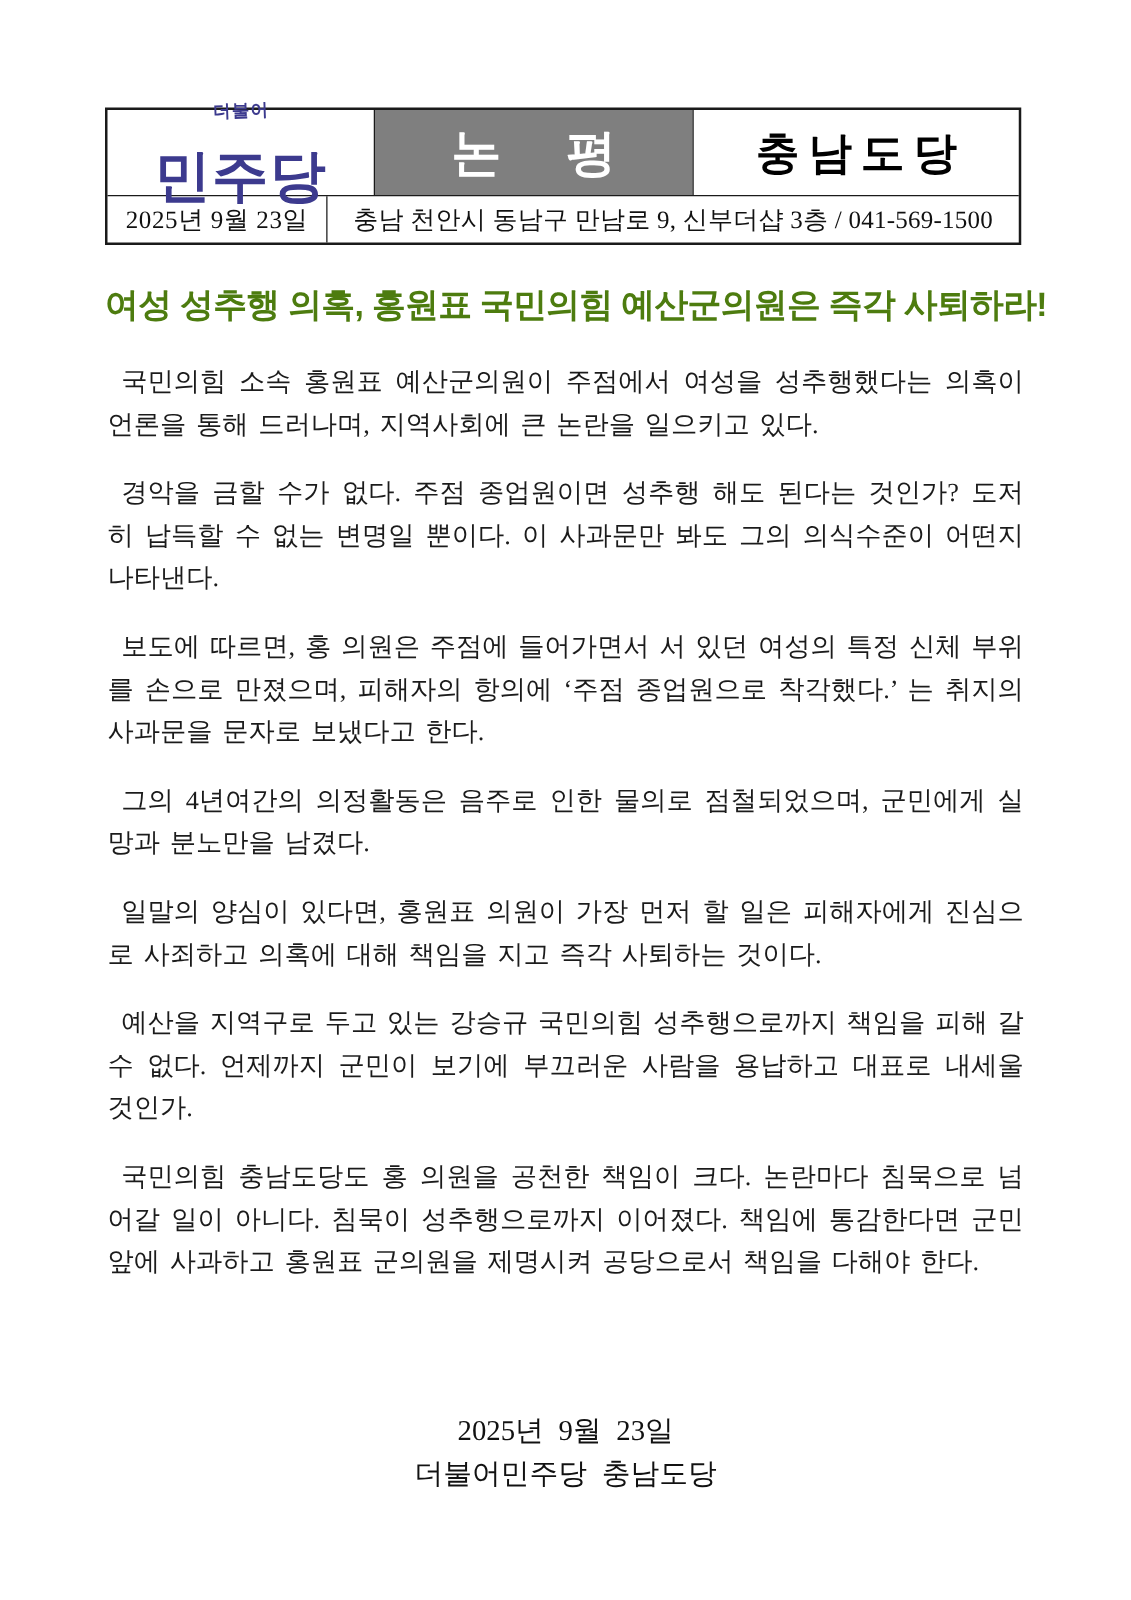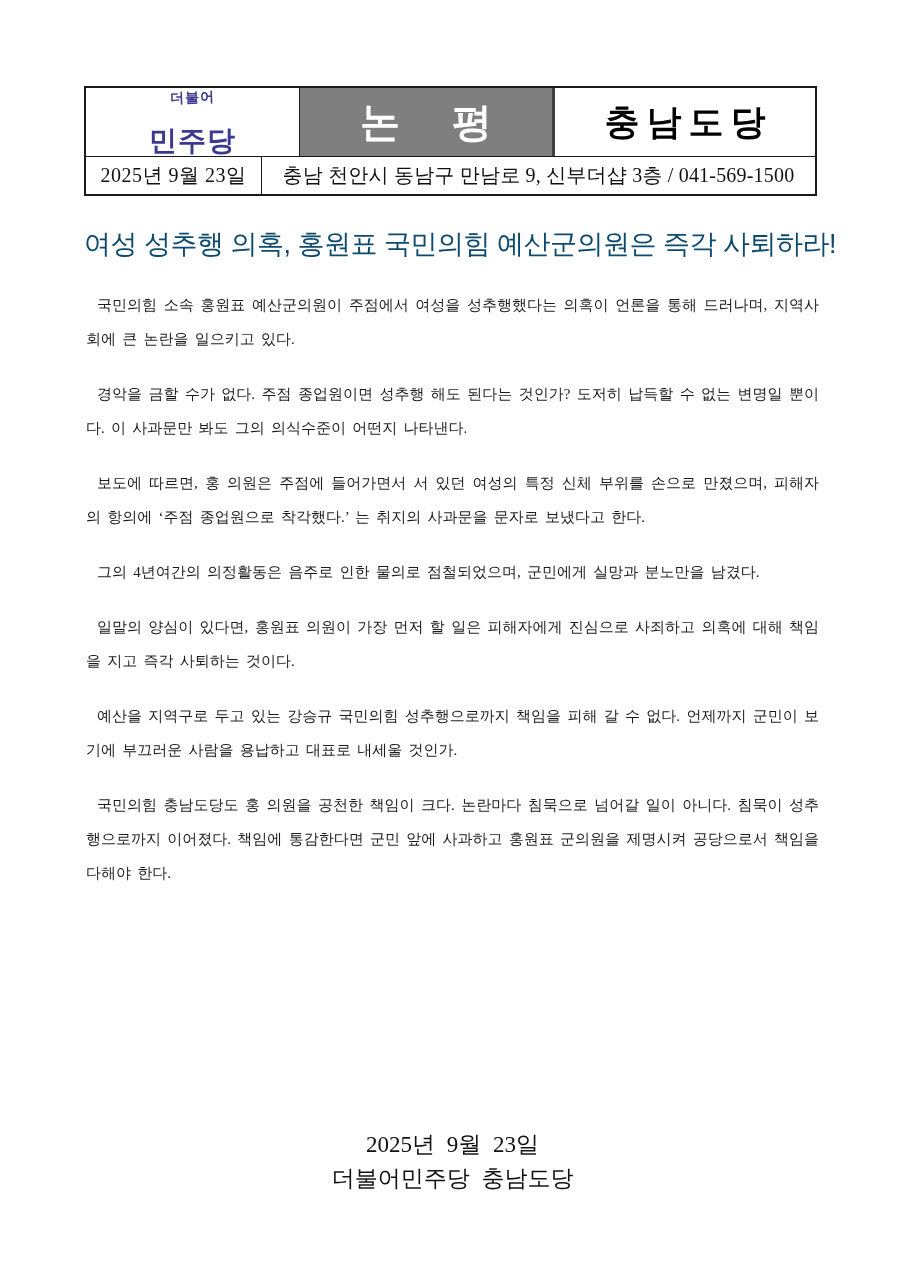--- a/index.html
+++ b/index.html
@@ -38,29 +38,29 @@
   .logo-top {
     display: block;
     font-size: 14px;
     font-weight: 700;
     letter-spacing: 1px;
     margin-bottom: 2px;
     transform: rotate(-2deg);
   }
   .logo-main {
     display: block;
-    font-size: 28px;
+    font-size: 45px;
     font-weight: 900;
     letter-spacing: 1px;
     margin-top: 23px;
   }
   .cell-doctype {
     width: 255px;
     background: var(--doctype-bg, #7f7f7f);
-    border-right: 3px solid #404040;
+    border-right: 1px solid #404040;
     color: #ffffff;
     display: flex; align-items: center; justify-content: center;
     font-family: "Liberation Serif", "DejaVu Serif", serif;
     font-weight: 700;
     font-size: 40px;
     letter-spacing: 8px;
     word-spacing: 26px;
     text-indent: 8px; 
   }
   .cell-org {
@@ -92,35 +92,35 @@
     letter-spacing: 0.2px;
     white-space: nowrap;
   }
   
   .doc-title {
     position: absolute;
     left: 84px;
     top: 226px;
     width: 736px;
     font-family: "Liberation Sans", "DejaVu Sans", sans-serif;
-    font-weight: 400;
+    font-weight: 700;
     font-size: 27px;
     line-height: 36px;
     letter-spacing: -0.5px;
     text-align: center;
     white-space: nowrap;
-    color: #0c4a6e;
+    color: #4d7c0f;
   }
   
   .doc-body {
     position: absolute;
     left: 86px;
     top: 288px;
     width: 733px;
-    font-size: 15px;
+    font-size: 21px;
     line-height: 34px;
     text-align: justify;
     word-spacing: 2.5px;
     color: #1b1b1b;
   }
   .doc-body p {
     margin: 0 0 21px 0;
     text-indent: 11px;
   }
   

